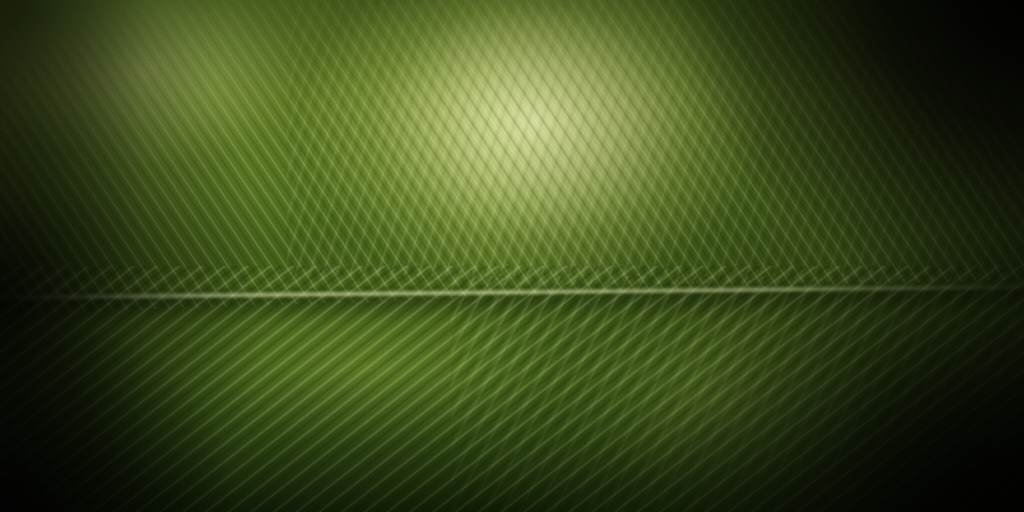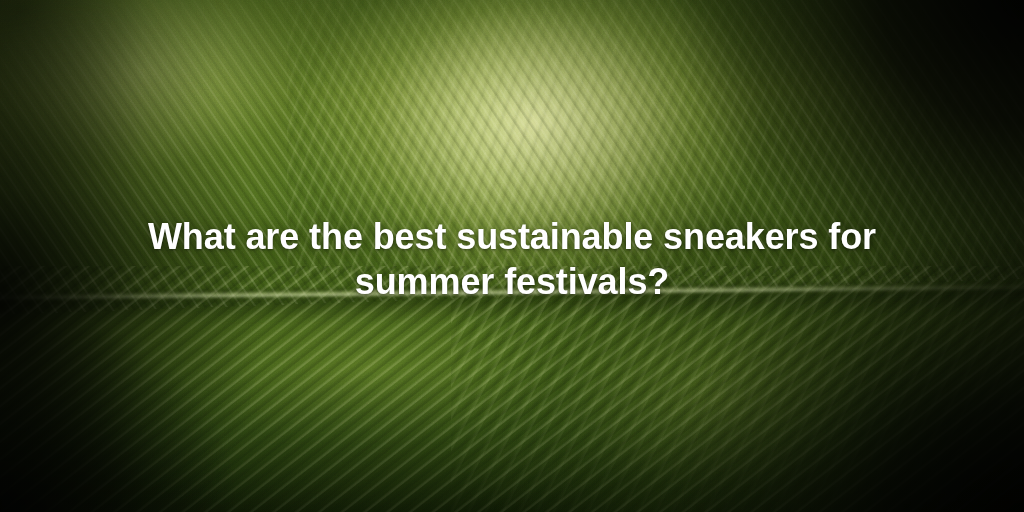--- a/index.html
+++ b/index.html
@@ -251,18 +251,14 @@
   <div class="vignette"></div>
 
   <svg class="grain" width="1024" height="512" aria-hidden="true">
     <filter id="grainFilter">
       <feTurbulence type="fractalNoise" baseFrequency="0.85" numOctaves="3" stitchTiles="stitch"></feTurbulence>
       <feColorMatrix type="saturate" values="0"></feColorMatrix>
     </filter>
     <rect width="1024" height="512" filter="url(#grainFilter)"></rect>
   </svg>
 
-  <div class="headline-wrap">
-    <h1 class="headline">What are the best sustainable sneakers for
-summer festivals?</h1>
-  </div>
 
 </div>
 
 </body></html>

